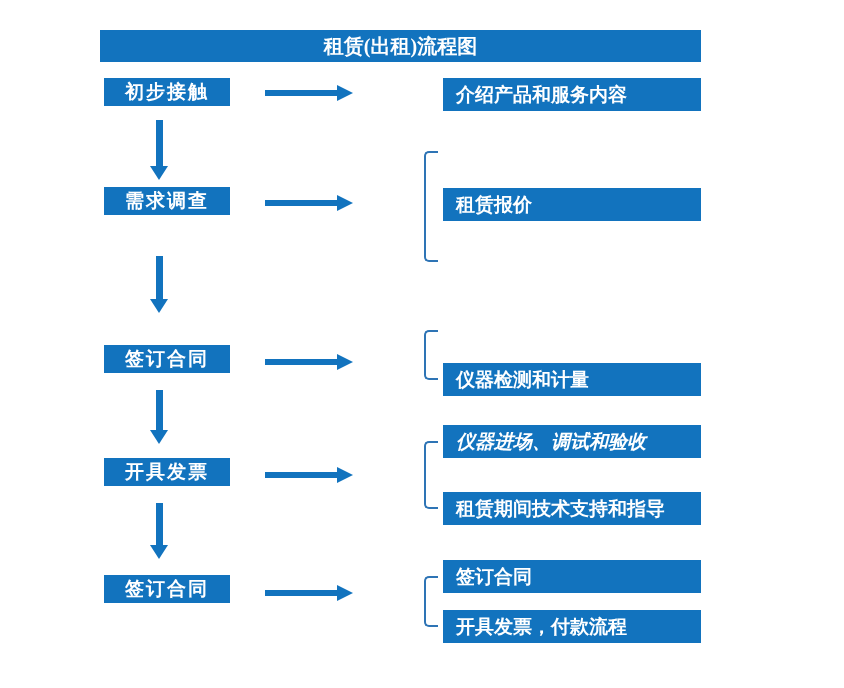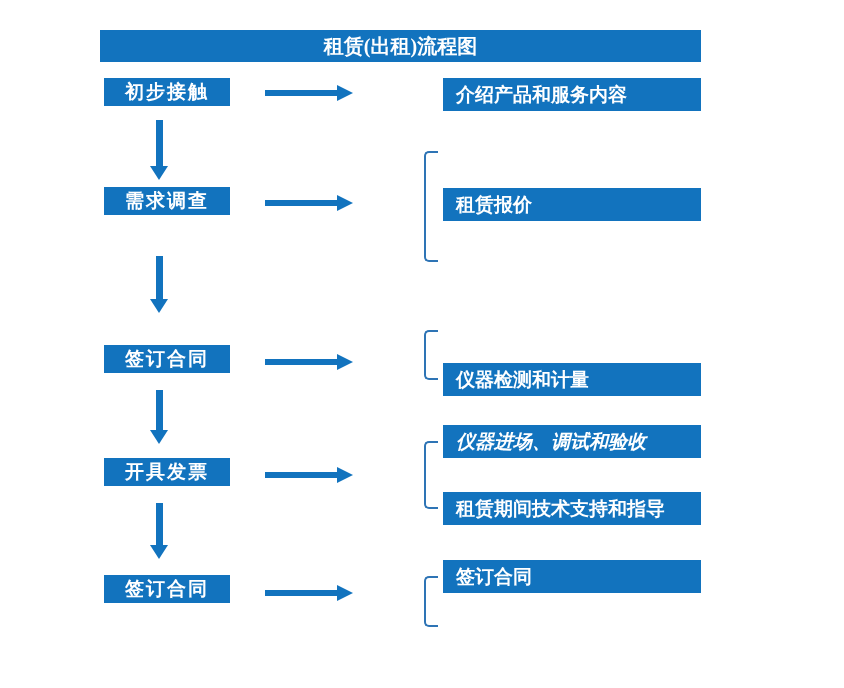--- a/index.html
+++ b/index.html
@@ -108,14 +108,15 @@
   <div class="box right" style="top:78px;">介绍产品和服务内容</div>
 
   <div class="box right" style="top:188px;">租赁报价</div>
 
   <div class="box right" style="top:363px;">仪器检测和计量</div>
 
   <div class="box right" style="top:425px;font-style:italic;">仪器进场、调试和验收</div>
   <div class="box right" style="top:492px;">租赁期间技术支持和指导</div>
 
   <div class="box right" style="top:560px;">签订合同</div>
+  <div class="box right" style="top:610px;">开具发票，付款流程</div>
 
 </div>
 
 </body></html>

